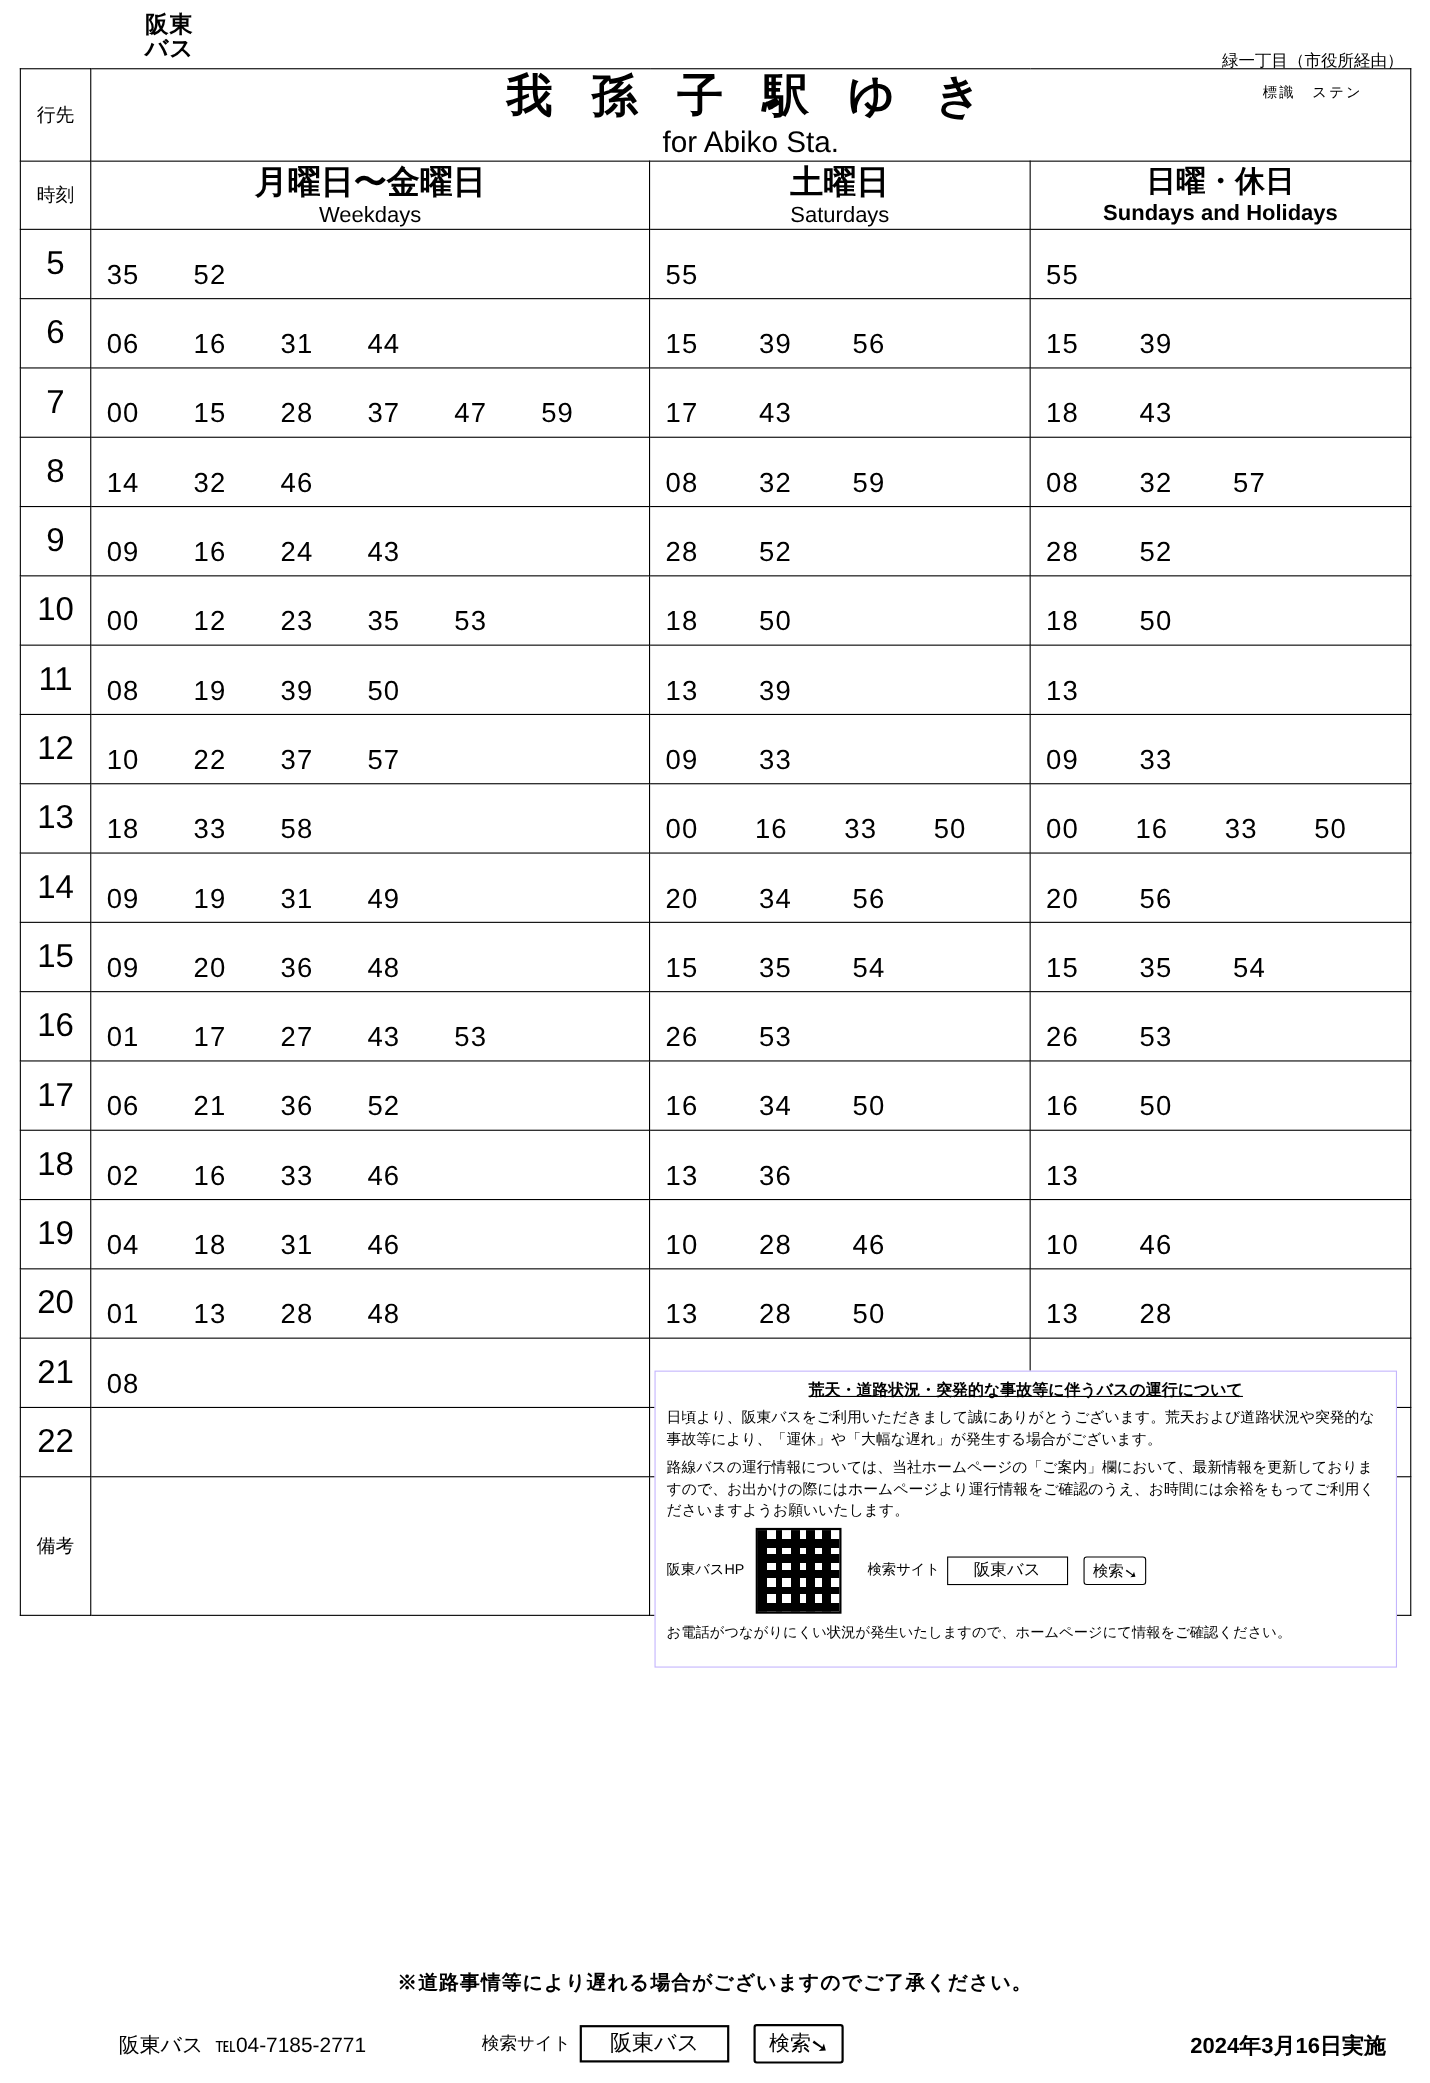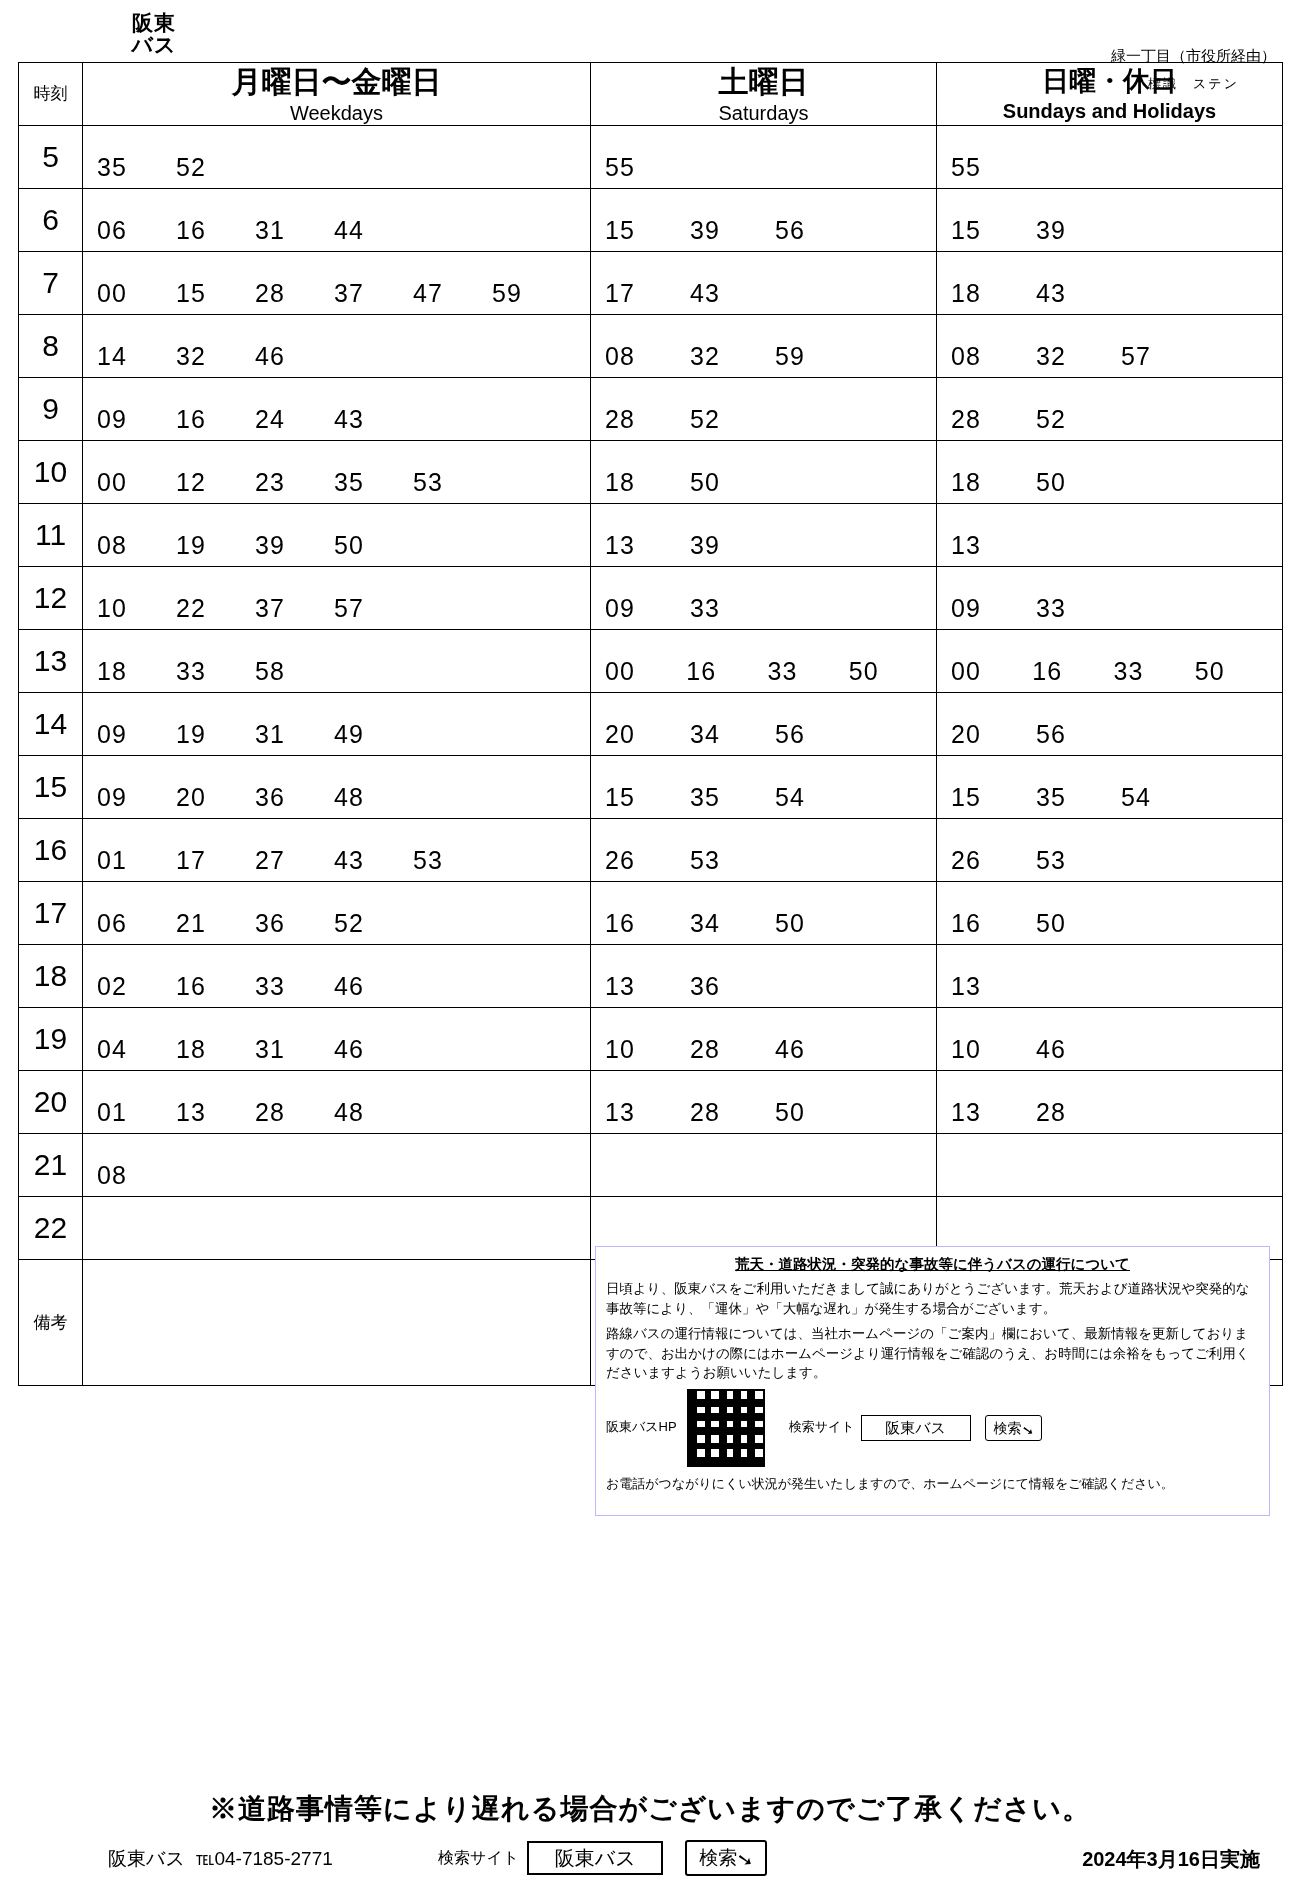--- a/index.html
+++ b/index.html
@@ -192,21 +192,21 @@
     white-space: nowrap;
   }
   .notice-tail { margin-top: 8px; font-size: 13px; line-height: 1.45; }
 
   
   .footer-note {
     position: absolute;
     left: 0; right: 0;
     top: 1790px;
     text-align: center;
-    font-size: 28px;
+    font-size: 18px;
     font-weight: bold;
     letter-spacing: 1px;
   }
   .footer-row {
     position: absolute;
     left: 0; right: 0;
     top: 1840px;
     height: 44px;
   }
   .f-left {
@@ -256,20 +256,27 @@
   </div>
 
   <table class="tbl">
     <colgroup>
       <col class="col-hour">
         <col class="col-wd">
         <col class="col-sat">
         <col class="col-sun">
     </colgroup>
     <tbody>
+      <tr>
+        <td class="cell-dest-label">行先</td>
+        <td class="dest-cell" colspan="3">
+          <div class="dest-jp">我 孫 子 駅 ゆ き</div>
+          <div class="dest-en">for Abiko Sta.</div>
+        </td>
+      </tr>
       <tr>
         <td class="cell-time-label">時刻</td>
         <td class="daycol">
           <div class="jp">月曜日〜金曜日</div>
           <div class="en">Weekdays</div>
         </td>
         <td class="daycol">
           <div class="jp">土曜日</div>
           <div class="en">Saturdays</div>
         </td>

